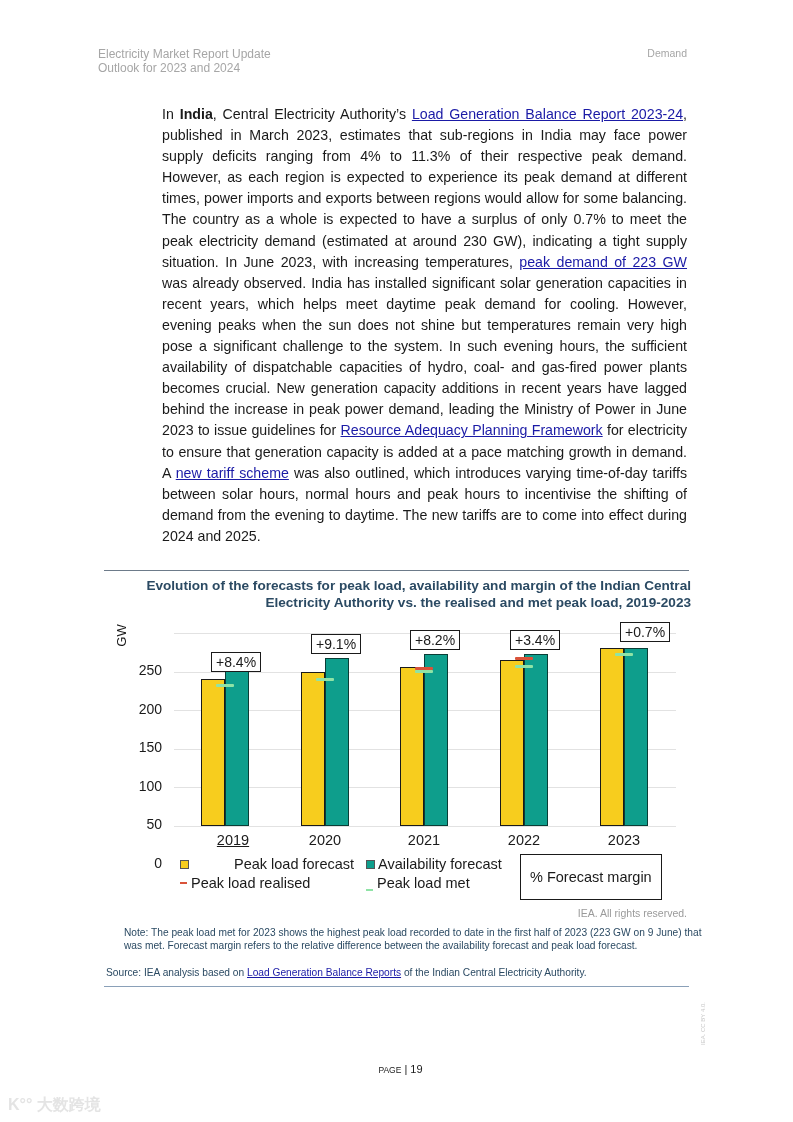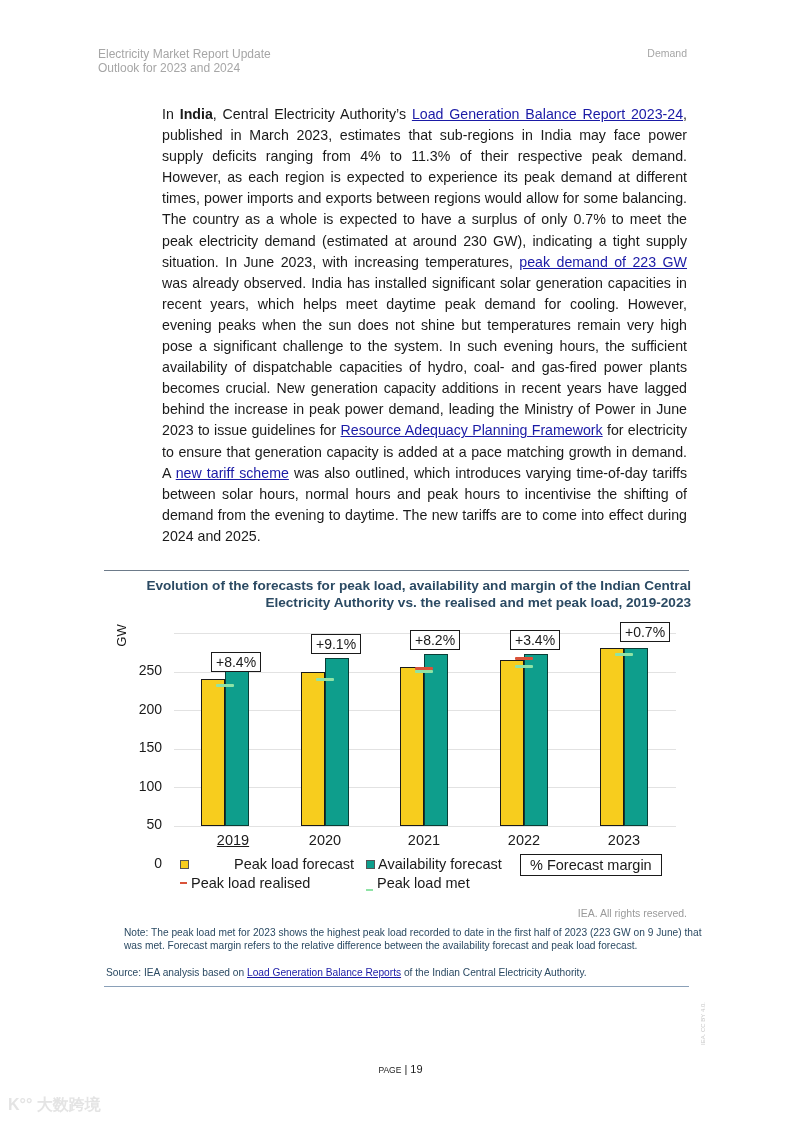--- a/index.html
+++ b/index.html
@@ -25,21 +25,21 @@
     .bar.teal { background: #0e9e8c; border-color: #0a3d36; }
     .mark { position: absolute; height: 3px; width: 18px; border-radius: 1px; }
     .mark.red { background: #d9533a; }
     .mark.green { background: #8fe3a6; }
     .margin-box { position: absolute; border: 1px solid #1a1a1a; background: #fff; font-size: 14px; padding: 1px 4px; line-height: 16px; color: #1a1a1a; }
     .xtick { position: absolute; top: 214px; width: 60px; text-align: center; font-size: 14.5px; color: #1a1a1a; }
 
     .legend-item { position: absolute; font-size: 14.5px; color: #1a1a1a; display: flex; align-items: center; white-space: nowrap; }
     .sw { display: inline-block; width: 9px; height: 9px; border: 1px solid #555; margin-right: 3px; }
     .ln { display: inline-block; width: 7px; height: 2px; margin-right: 4px; }
-    .legend-box { position: absolute; border: 1px solid #1a1a1a; font-size: 14.5px; padding: 2px 9px; color: #1a1a1a; }
+    .legend-box { position: absolute; border: 1px solid #1a1a1a; font-size: 14.5px; padding: 14px 9px; color: #1a1a1a; }
 
     .rights { position: absolute; right: 106px; top: 907px; font-size: 10.5px; color: #9a9a9a; }
     .note { position: absolute; left: 124px; top: 927px; width: 580px; font-size: 10.2px; line-height: 12.6px; color: #2b4a63; }
     .source { position: absolute; left: 106px; top: 967px; width: 585px; font-size: 10.2px; line-height: 12.6px; color: #2b4a63; }
     .source a { color: #1a1aa6; text-decoration: underline; }
     .fig-rule-bot { position: absolute; left: 104px; top: 986px; width: 585px; height: 1px; background: #8aa0b8; }
 
     .page-num { position: absolute; left: 0; width: 793px; top: 1063px; text-align: center; font-size: 11px; color: #1a1a1a; }
     .page-num .sc { font-size: 8.5px; margin-left: 8px; }
     .side-lic { position: absolute; left: 700px; top: 1045px; font-size: 6px; color: #c8c8c8; transform: rotate(-90deg); transform-origin: left top; white-space: nowrap; }

